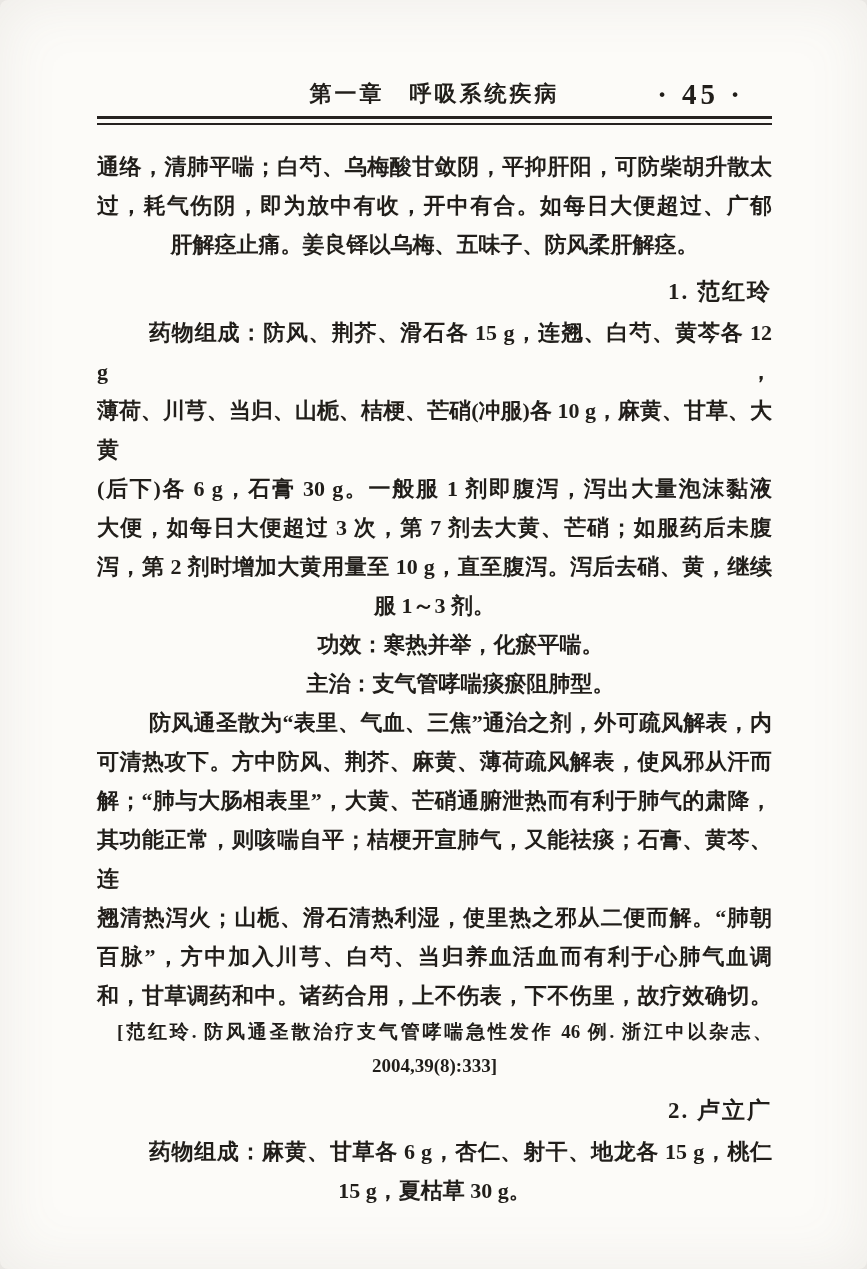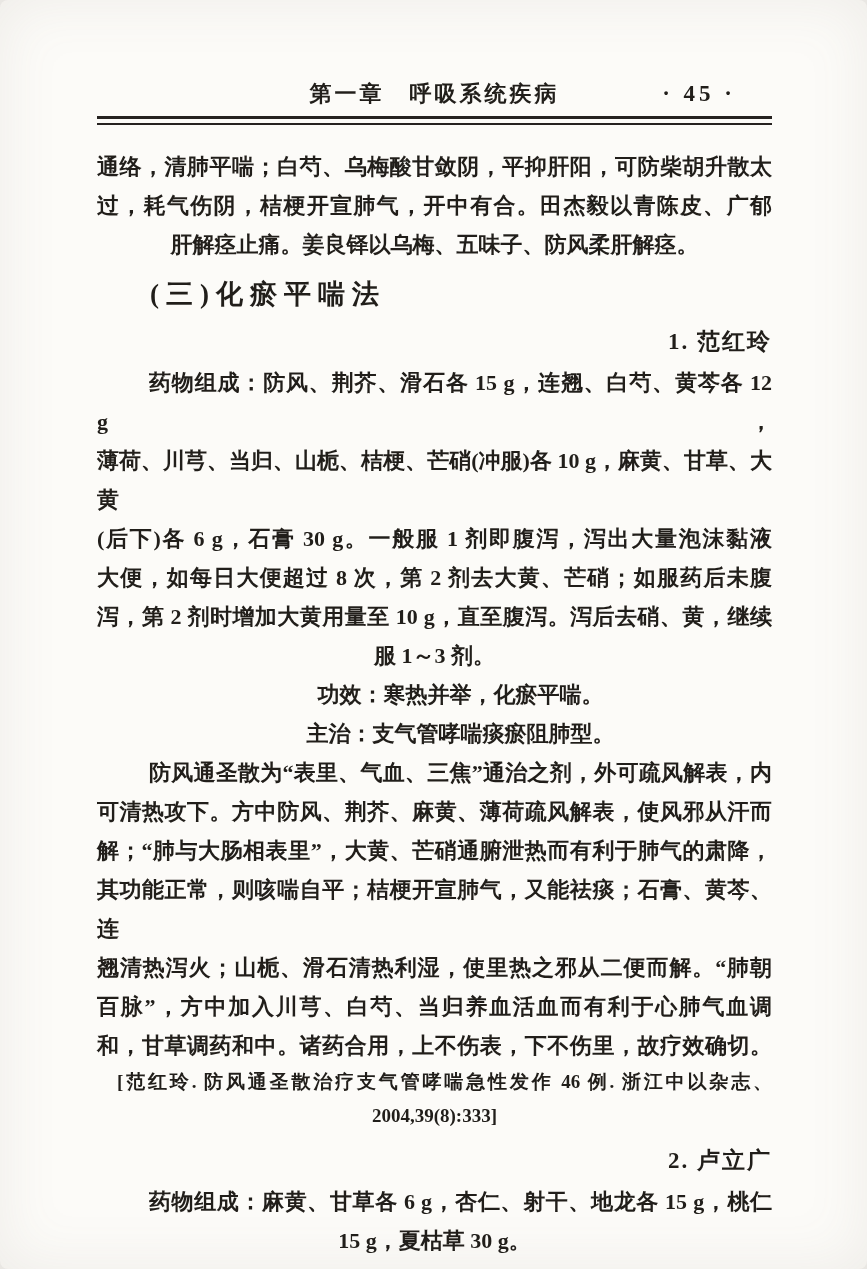--- a/index.html
+++ b/index.html
@@ -27,23 +27,23 @@
   }
   .chapter-title {
     text-align: center;
     font-size: 22px;
     font-weight: bold;
     letter-spacing: 3px;
     line-height: 32px;
   }
   .page-number {
     position: absolute;
-    right: 36px;
+    right: 28px;
     top: 0;
-    font-size: 23px;
+    font-size: 29px;
     font-weight: bold;
     letter-spacing: 4px;
     line-height: 32px;
   }
   .header-rule {
     margin-top: 6px;
     height: 4px;
     border-top: 3px solid #262220;
     border-bottom: 2px solid #262220;
   }
@@ -86,30 +86,29 @@
 
 <div class="page">
   <header class="page-header">
     <div class="chapter-title">第一章　呼吸系统疾病</div>
     <div class="page-number">· 45 ·</div>
   </header>
   <div class="header-rule"></div>
   <main class="content" id="body-root">
       <div class="paragraph">
         <div class="line fill">通络，清肺平喘；白芍、乌梅酸甘敛阴，平抑肝阳，可防柴胡升散太</div>
-        <div class="line fill">过，耗气伤阴，桔梗开宣肺气，开中有合。田杰毅以青陈皮、广郁</div>
+        <div class="line fill">过，耗气伤阴，即为放中有收，开中有合。如每日大便超过、广郁</div>
         <div class="line">肝解痉止痛。姜良铎以乌梅、五味子、防风柔肝解痉。</div>
       </div>
-      <div class="heading">(三)化瘀平喘法</div>
       <div class="subheading">1. 范红玲</div>
       <div class="paragraph">
         <div class="line fill indent">药物组成：防风、荆芥、滑石各 15 g，连翘、白芍、黄芩各 12 g，</div>
         <div class="line fill">薄荷、川芎、当归、山栀、桔梗、芒硝(冲服)各 10 g，麻黄、甘草、大黄</div>
         <div class="line fill">(后下)各 6 g，石膏 30 g。一般服 1 剂即腹泻，泻出大量泡沫黏液</div>
-        <div class="line fill">大便，如每日大便超过 8 次，第 2 剂去大黄、芒硝；如服药后未腹</div>
+        <div class="line fill">大便，如每日大便超过 3 次，第 7 剂去大黄、芒硝；如服药后未腹</div>
         <div class="line fill">泻，第 2 剂时增加大黄用量至 10 g，直至腹泻。泻后去硝、黄，继续</div>
         <div class="line">服 1～3 剂。</div>
       </div>
       <div class="paragraph">
         <div class="line indent">功效：寒热并举，化瘀平喘。</div>
       </div>
       <div class="paragraph">
         <div class="line indent">主治：支气管哮喘痰瘀阻肺型。</div>
       </div>
       <div class="paragraph">

